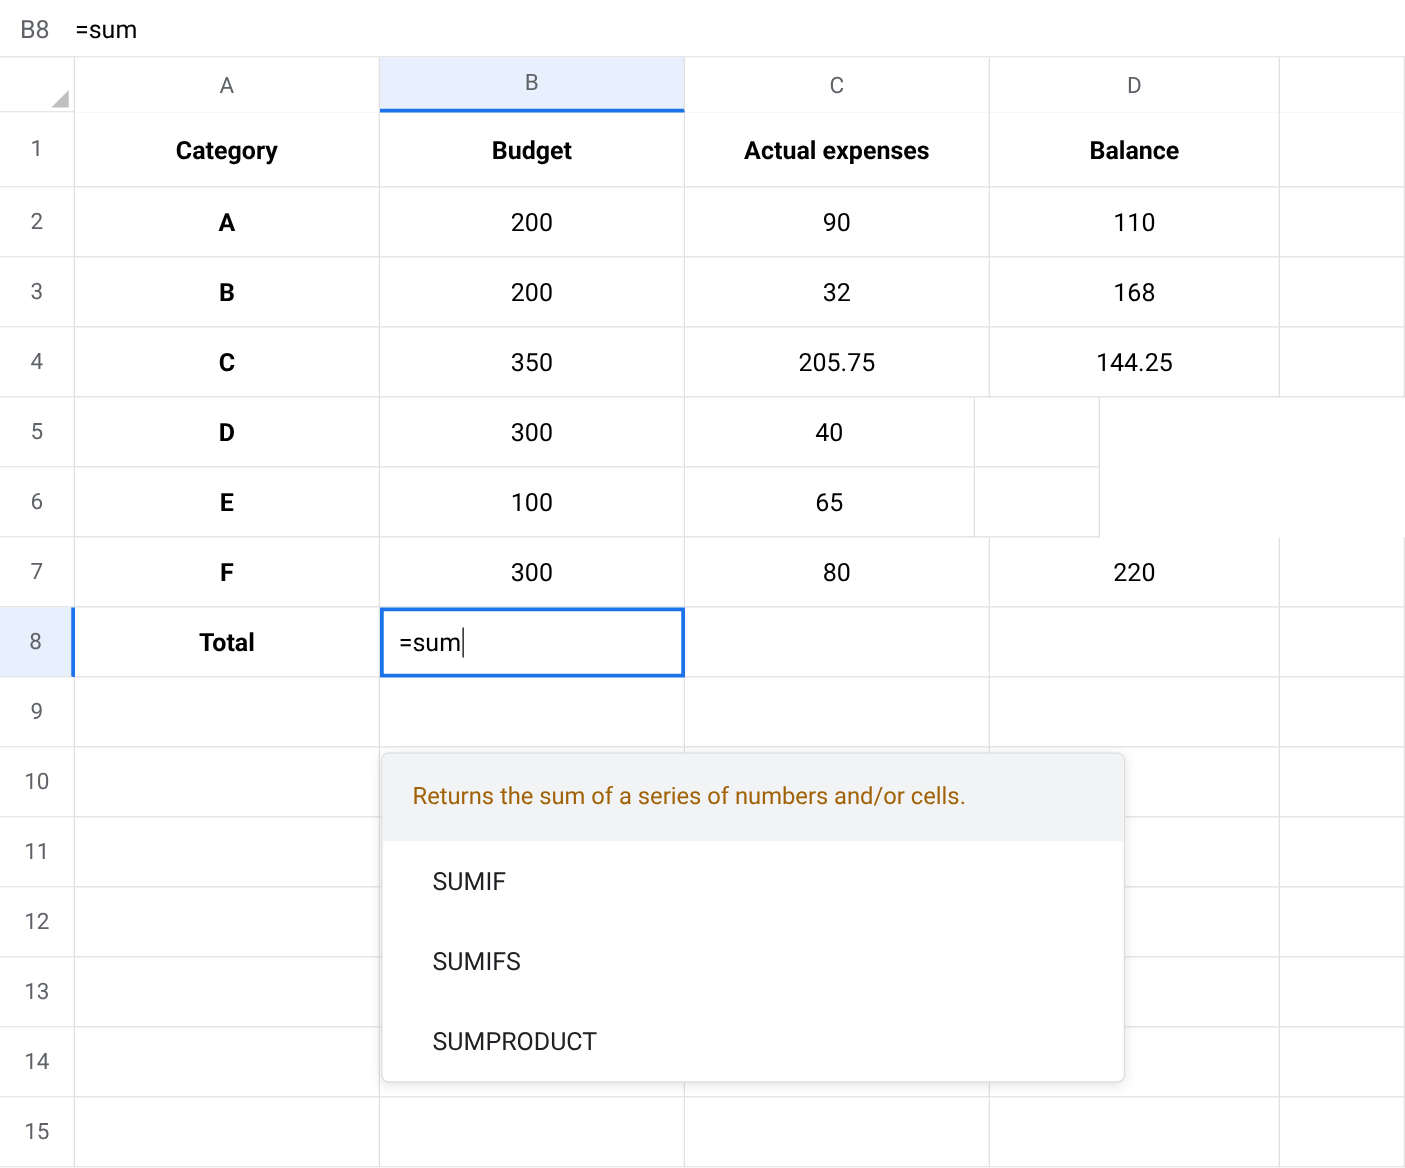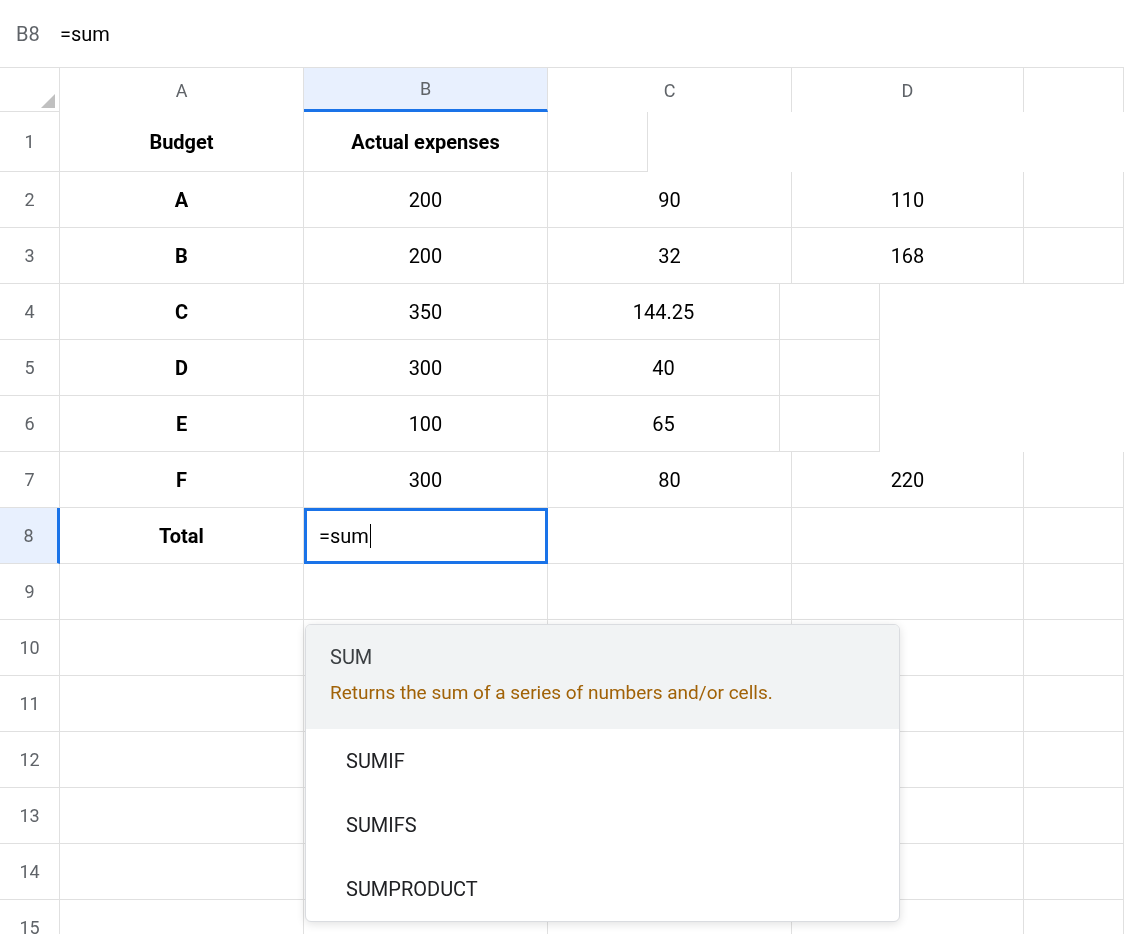--- a/index.html
+++ b/index.html
@@ -12,21 +12,21 @@
       background: #fff;
       width: 1124px;
       height: 934px;
       overflow: hidden;
       color: #000;
     }
     
     .formula-bar {
       display: flex;
       align-items: center;
-      height: 68px;
+      height: 46px;
       border-bottom: 1px solid #e0e0e0;
       padding: 0 8px;
     }
     .name-box {
       font-size: 20px;
       color: #5f6368;
       padding: 0 8px;
       min-width: 44px;
     }
     .formula-input {
@@ -183,22 +183,24 @@
     </div>
     <div class="col-header col-a">A</div>
     <div class="col-header col-b selected">B</div>
     <div class="col-header col-c">C</div>
     <div class="col-header col-d">D</div>
     <div class="col-header col-e"></div>
   </div>
 
   <div class="row r1">
     <div class="row-header">1</div>
+    <div class="cell col-a bold">Category</div>
     <div class="cell col-b bold">Budget</div>
     <div class="cell col-c bold">Actual expenses</div>
+    <div class="cell col-d bold">Balance</div>
     <div class="cell col-e"></div>
   </div>
 
   <div class="row">
     <div class="row-header">2</div>
     <div class="cell col-a bold">A</div>
     <div class="cell col-b">200</div>
     <div class="cell col-c">90</div>
     <div class="cell col-d">110</div>
     <div class="cell col-e"></div>
@@ -210,20 +212,21 @@
     <div class="cell col-b">200</div>
     <div class="cell col-c">32</div>
     <div class="cell col-d">168</div>
     <div class="cell col-e"></div>
   </div>
 
   <div class="row">
     <div class="row-header">4</div>
     <div class="cell col-a bold">C</div>
     <div class="cell col-b">350</div>
+    <div class="cell col-c">205.75</div>
     <div class="cell col-d">144.25</div>
     <div class="cell col-e"></div>
   </div>
 
   <div class="row">
     <div class="row-header">5</div>
     <div class="cell col-a bold">D</div>
     <div class="cell col-b">300</div>
     <div class="cell col-d">40</div>
     <div class="cell col-e"></div>
@@ -310,21 +313,20 @@
     <div class="row-header">15</div>
     <div class="cell col-a"></div>
     <div class="cell col-b"></div>
     <div class="cell col-c"></div>
     <div class="cell col-d"></div>
     <div class="cell col-e"></div>
   </div>
 
   <div class="autocomplete">
     <div class="ac-item highlighted">
-      <div class="ac-title">SUM</div>
       <div class="ac-desc">Returns the sum of a series of numbers and/or cells.</div>
     </div>
     <div class="ac-item">SUMIF</div>
     <div class="ac-item">SUMIFS</div>
     <div class="ac-item">SUMPRODUCT</div>
   </div>
 
 </div>
 
 </body></html>

